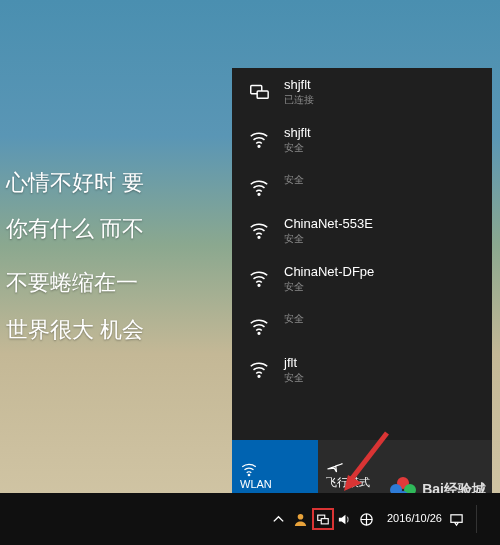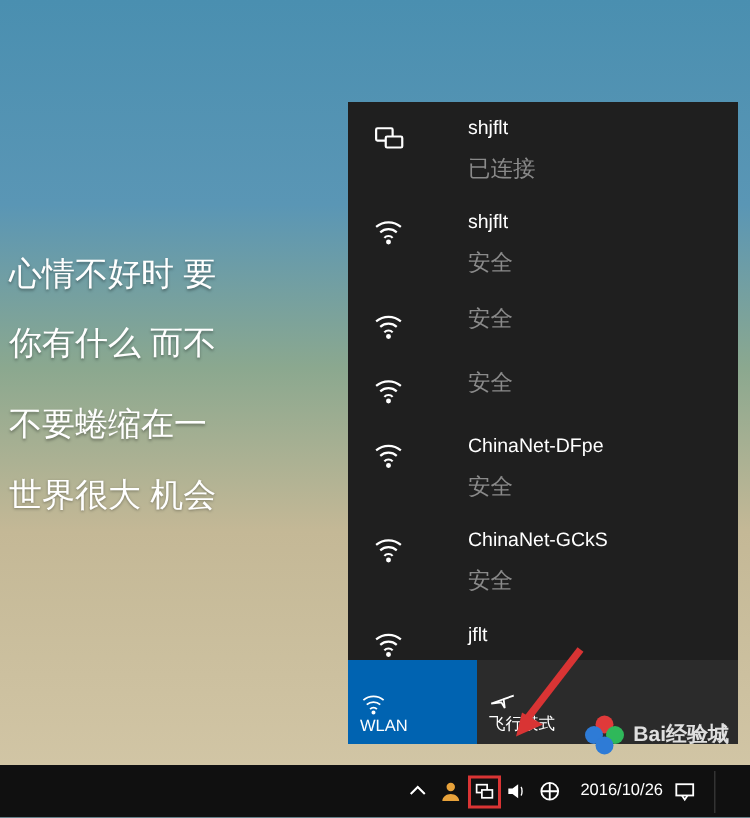--- a/index.html
+++ b/index.html
@@ -22,36 +22,36 @@
 }
 
 .flyout {
   position: absolute; right: 8px; top: 68px; width: 260px; height: 428px;
   background: #1f1f1f; color: #fff; display: flex; flex-direction: column;
 }
 .net-list { flex: 1; overflow: hidden; }
 .net-item { display: flex; align-items: flex-start; padding: 9px 14px 9px 16px; gap: 14px; cursor: pointer; }
 .net-icon { width: 22px; height: 22px; flex-shrink: 0; display: flex; align-items: center; justify-content: center; margin-top: 3px; }
 .net-icon svg { width: 22px; height: 22px; }
-.net-text { display: flex; flex-direction: column; gap: 11px; margin-left: 28px; }
+.net-text { display: flex; flex-direction: column; gap: 1px; }
 .net-name { font-size: 13px; color: #fff; }
-.net-status { font-size: 15px; color: #8a8a8a; }
+.net-status { font-size: 10px; color: #8a8a8a; }
 
 .net-settings-bar { padding: 9px 14px 6px; border-top: 0; }
 .net-settings { display: inline-block; font-size: 13px; color: #fff; padding: 2px 4px; }
 .settings-highlight { border: 2px solid #d93434; display: inline-block; padding: 1px 4px; }
 
 .quick-row { display: flex; background: #2b2b2b; height: 56px; }
 .quick-tile { width: 86px; display: flex; flex-direction: column; align-items: flex-start; justify-content: flex-end; padding: 6px 8px; gap: 0; cursor: pointer; color: #fff; }
 .quick-tile.active { background: #0063b1; }
 .quick-tile svg { width: 18px; height: 18px; }
 .quick-label { font-size: 11px; }
 
 .taskbar {
-  position: absolute; left: 0; right: 0; bottom: 0; height: 35px;
+  position: absolute; left: 0; right: 0; bottom: 0; height: 52px;
   background: #101010; display: flex; align-items: center; justify-content: flex-end;
   padding-right: 10px; color: #fff; font-size: 11px;
 }
 .tray { display: flex; align-items: center; gap: 6px; }
 .tray-icon { width: 16px; height: 16px; display: flex; align-items: center; justify-content: center; cursor: pointer; position: relative; }
 .tray-icon svg { width: 15px; height: 15px; }
 .tray-icon.highlighted { outline: 2px solid #d93434; outline-offset: 1px; padding: 1px; }
 .clock { display: flex; flex-direction: column; align-items: flex-end; line-height: 1.25; margin-left: 6px; }
 
 .arrow-annot {
@@ -135,20 +135,21 @@
     <div class="net-item">
       <span class="net-icon">
         <svg viewBox="0 0 24 24" fill="none" stroke="#fff" stroke-width="1.6">
             <path d="M3 9a14 14 0 0118 0"></path>
             <path d="M6 13a9 9 0 0112 0"></path>
             <path d="M9 17a4 4 0 016 0"></path>
             <circle cx="12" cy="20" r="1" fill="#fff"></circle>
           </svg>
       </span>
       <span class="net-text">
+        <span class="net-name">ChinaNet-553E</span>
         <span class="net-status">安全</span>
       </span>
     </div>
 
     <div class="net-item">
       <span class="net-icon">
         <svg viewBox="0 0 24 24" fill="none" stroke="#fff" stroke-width="1.6">
             <path d="M3 9a14 14 0 0118 0"></path>
             <path d="M6 13a9 9 0 0112 0"></path>
             <path d="M9 17a4 4 0 016 0"></path>
@@ -164,21 +165,20 @@
     <div class="net-item">
       <span class="net-icon">
         <svg viewBox="0 0 24 24" fill="none" stroke="#fff" stroke-width="1.6">
             <path d="M3 9a14 14 0 0118 0"></path>
             <path d="M6 13a9 9 0 0112 0"></path>
             <path d="M9 17a4 4 0 016 0"></path>
             <circle cx="12" cy="20" r="1" fill="#fff"></circle>
           </svg>
       </span>
       <span class="net-text">
-        <span class="net-name">ChinaNet-GCkS</span>
         <span class="net-status">安全</span>
       </span>
     </div>
 
     <div class="net-item">
       <span class="net-icon">
         <svg viewBox="0 0 24 24" fill="none" stroke="#fff" stroke-width="1.6">
             <path d="M3 9a14 14 0 0118 0"></path>
             <path d="M6 13a9 9 0 0112 0"></path>
             <path d="M9 17a4 4 0 016 0"></path>

